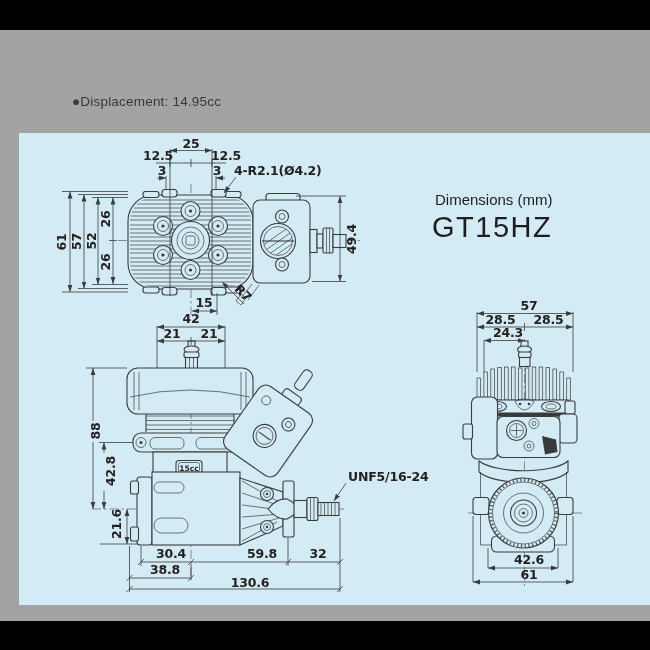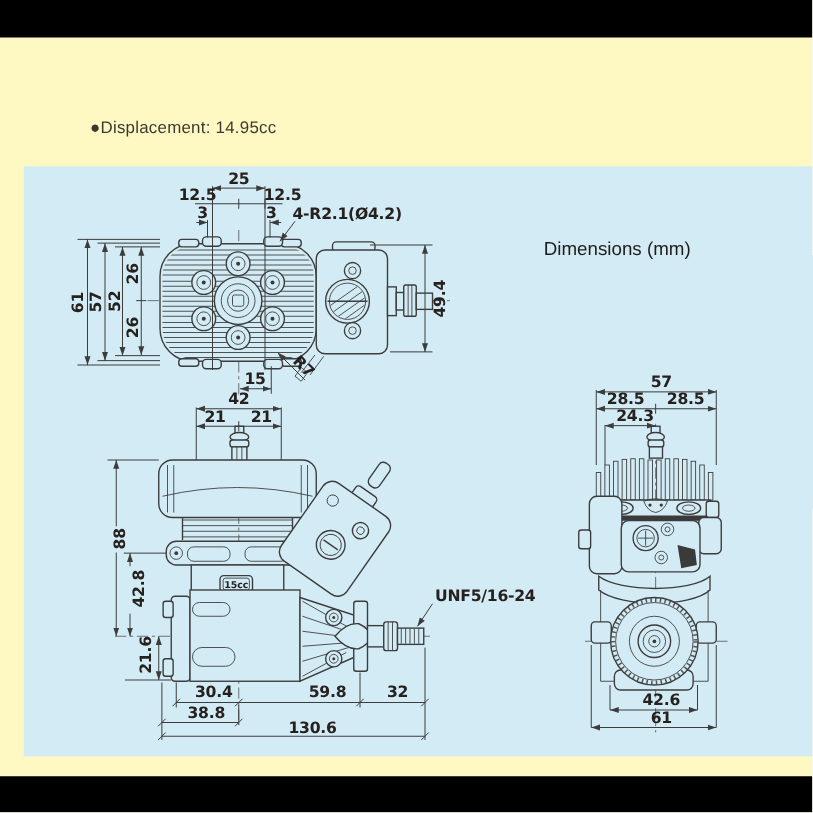--- a/index.html
+++ b/index.html
@@ -1,16 +1,16 @@
 <!DOCTYPE html>
 <html><head>
 <meta charset="utf-8">
 <style>
   html,body{margin:0;padding:0;background:#fff;}
-  .page{position:relative;width:650px;height:650px;background:#fef9c3;overflow:hidden;
+  .page{position:relative;width:650px;height:650px;background:#a3a3a3;overflow:hidden;
         font-family:"Liberation Sans",sans-serif;}
   .bar{position:absolute;left:0;width:650px;background:#000;}
   .bar.top{top:0;height:30px;}
   .bar.bottom{top:621px;height:29px;}
   .specs{position:absolute;left:72px;top:44px;color:#3e3833;font-size:13.5px;line-height:23px;
          letter-spacing:0.2px;white-space:pre;}
   .panel{position:absolute;left:19px;top:133px;width:619px;height:472px;background:#d2ebf4;padding-left:44px;}
   .dim-label{position:absolute;left:416px;top:58px;font-size:15px;color:#1f1c1c;}
   .model{position:absolute;left:413px;top:78px;font-size:29px;color:#1f1c1c;letter-spacing:1.5px;}
   svg{position:absolute;overflow:visible;}
@@ -32,20 +32,21 @@
   <div class="bar top"></div>
 
   <div class="specs">
     <div>●Displacement: 14.95cc</div>
     <div>●Bore:22.7mm ●Stroke:24.8mm ●Practical RPM:2,000~16,000r.p.m.</div>
     <div>●Output:  2.8ps/14,000r.p.m. ●Weight: Engine  735g   Ignition module 92g</div>
   </div>
 
   <div class="panel">
     <div class="dim-label">Dimensions (mm)</div>
+    <div class="model">GT15HZ</div>
   </div>
 
   <svg style="left:55px;top:130px" width="310" height="195" viewBox="55 130 310 195">
     <defs>
       <marker id="a1e" markerWidth="8" markerHeight="7" refX="7" refY="3" orient="auto" markerUnits="userSpaceOnUse">
         <path d="M0,0.6 L7,3 L0,5.4 Z" fill="#3c3c3c"></path>
         </marker>
       <marker id="a1s" markerWidth="8" markerHeight="7" refX="7" refY="3" orient="auto-start-reverse" markerUnits="userSpaceOnUse">
         <path d="M0,0.6 L7,3 L0,5.4 Z" fill="#3c3c3c"></path>
         </marker>

